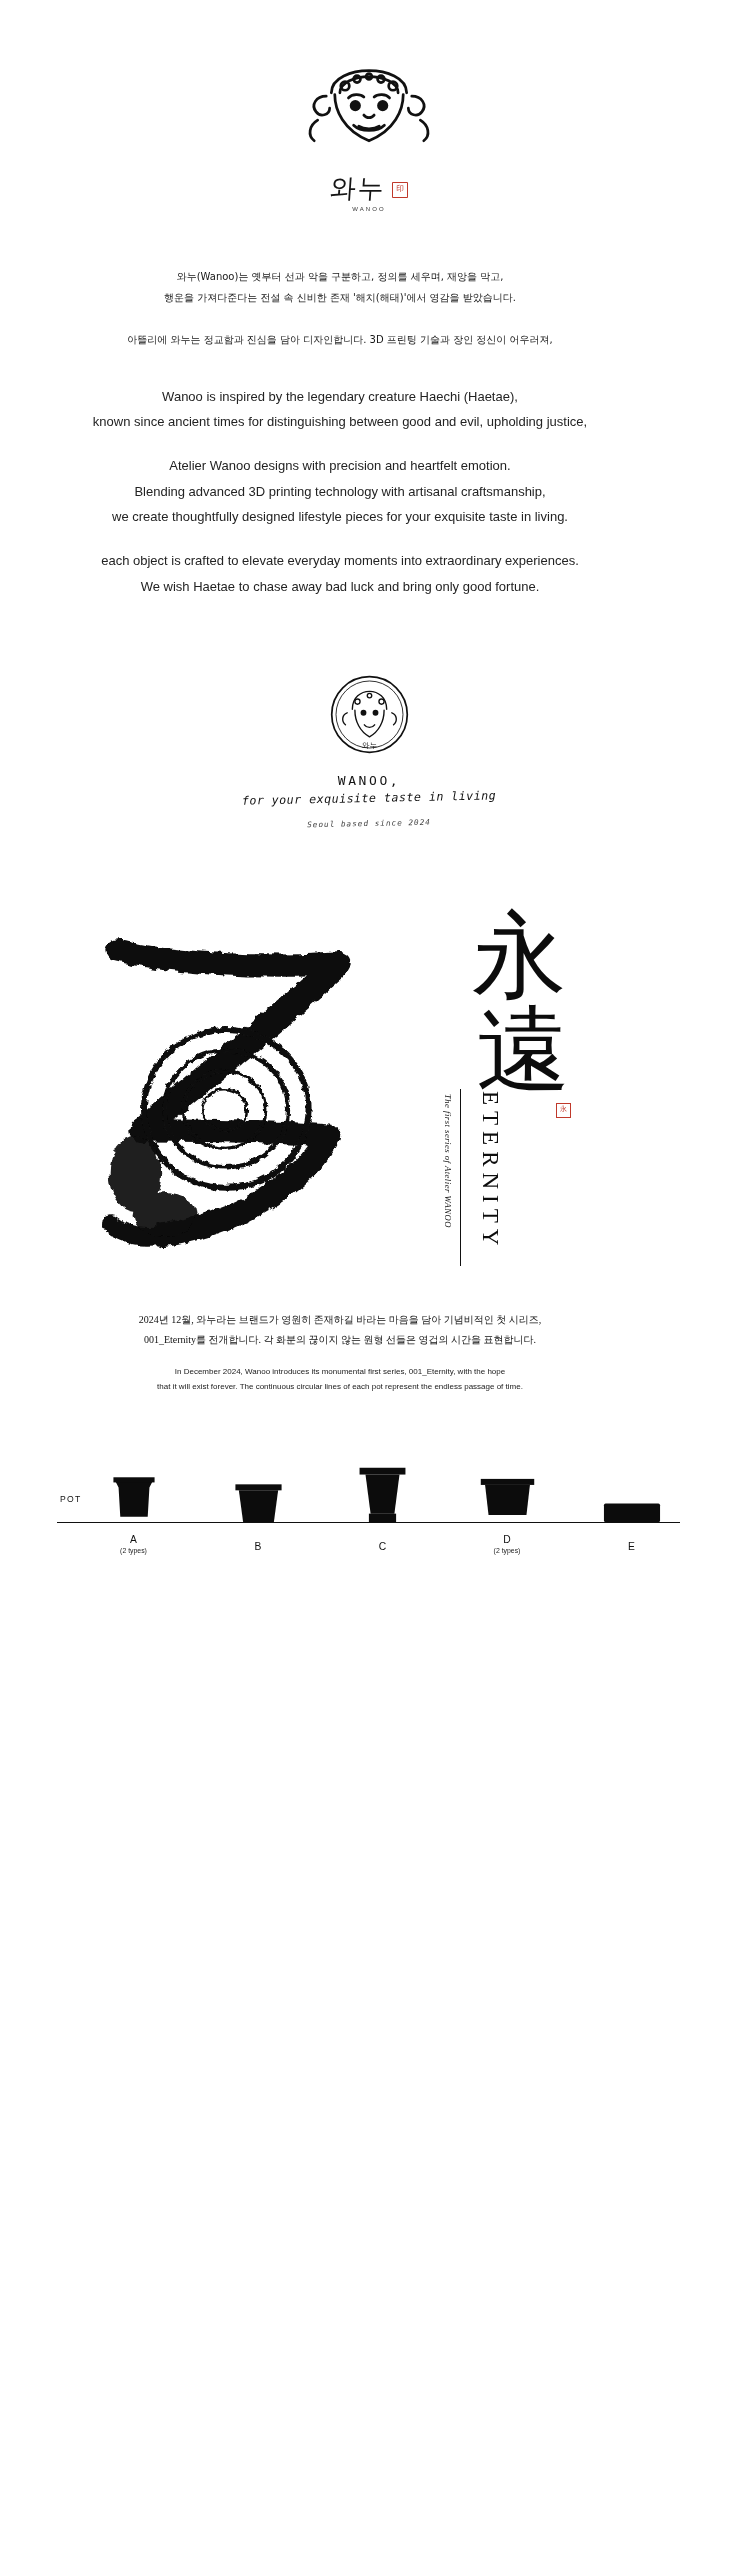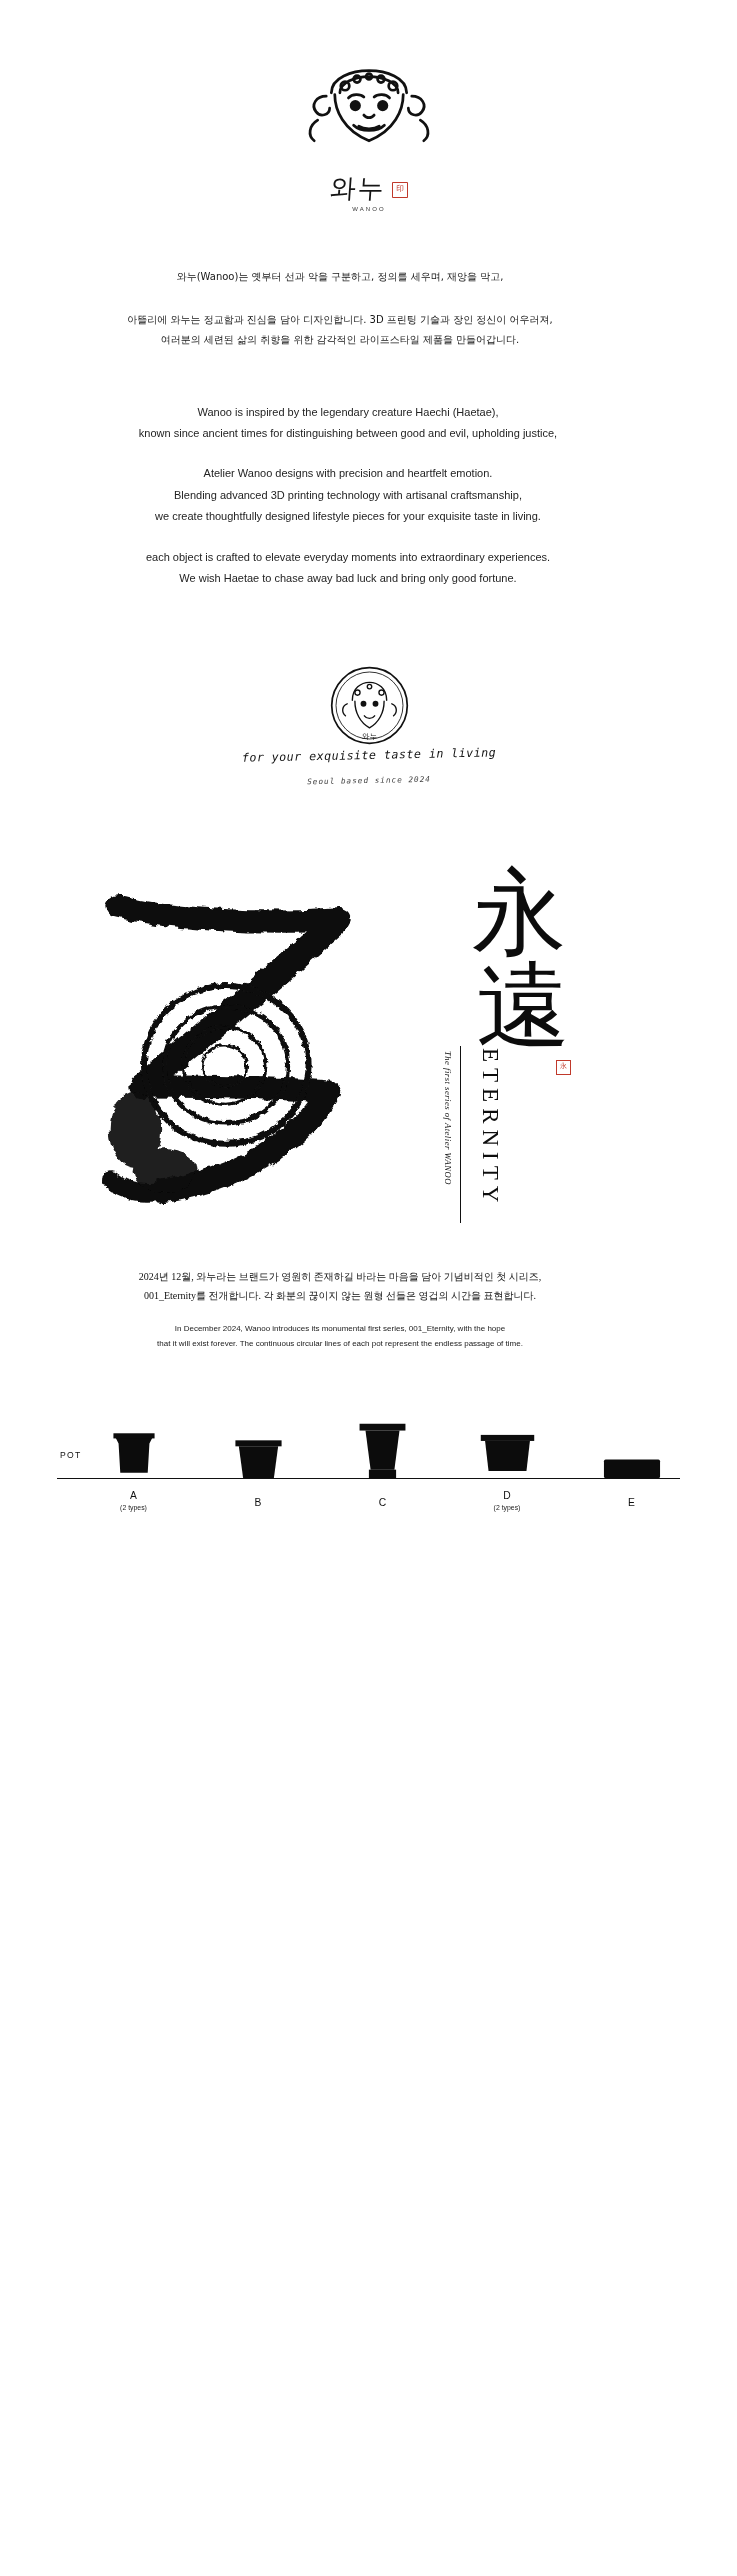--- a/index.html
+++ b/index.html
@@ -77,27 +77,26 @@
     font-size: 10px;
     line-height: 2.05;
     font-family: "DejaVu Sans", sans-serif;
   }
   .kr-para { margin: 0 0 22px 0; }
   .kr-para:last-child { margin-bottom: 0; }
   .kr-line { display: block; }
 
   
   .en-block {
-    margin-top: 51px;
+    margin-top: 33px;
     text-align: center;
     color: #232323;
-    font-size: 11px;
+    font-size: 13px;
     line-height: 1.95;
     font-family: "Liberation Sans", sans-serif;
-    padding-left: 8px;
   }
   .en-para { margin: 0 0 19px 0; }
   .en-para:last-child { margin-bottom: 0; }
   .en-line { display: block; }
 
   
   .emblem-wrap {
     margin-top: 76px;
     display: flex;
     justify-content: center;
@@ -317,24 +316,24 @@
 
   <div class="wordmark-wrap">
     <div class="wordmark-han">와누</div>
     <div class="seal">印</div>
   </div>
   <div class="wordmark-latin">WANOO</div>
 
   <div class="kr-block sec">
     <p class="kr-para">
       <span class="kr-line">와누(Wanoo)는 옛부터 선과 악을 구분하고, 정의를 세우며, 재앙을 막고,</span>
+      <span class="kr-line">행운을 가져다준다는 전설 속 신비한 존재 '해치(해태)'에서 영감을 받았습니다.</span>
     </p>
     <p class="kr-para">
       <span class="kr-line">아뜰리에 와누는 정교함과 진심을 담아 디자인합니다. 3D 프린팅 기술과 장인 정신이 어우러져,</span>
-      <span class="kr-line">여러분의 세련된 삶의 취향을 위한 감각적인 라이프스타일 제품을 만들어갑니다.</span>
     </p>
   </div>
 
   <div class="en-block sec">
     <p class="en-para">
       <span class="en-line">Wanoo is inspired by the legendary creature Haechi (Haetae),</span>
       <span class="en-line">known since ancient times for distinguishing between good and evil, upholding justice,</span>
     </p>
     <p class="en-para">
       <span class="en-line">Atelier Wanoo designs with precision and heartfelt emotion.</span>
@@ -361,20 +360,21 @@
         <circle cx="53" cy="44" r="3.4" fill="#111" stroke="none"></circle>
         <path d="M40 58 C43 62, 49 62, 52 58"></path>
         <path d="M20 44 C14 46, 13 54, 18 58"></path>
         <path d="M72 44 C78 46, 79 54, 74 58"></path>
       </g>
       <g font-family="DejaVu Serif, serif" font-size="9" fill="#111" text-anchor="middle">
         <text x="46" y="85">와누</text>
       </g>
     </svg>
   </div>
+  <div class="sig-wanoo">WANOO,</div>
   <div class="sig-tag">for your exquisite taste in living</div>
   <div class="sig-seoul">Seoul based since 2024</div>
 
   <div class="hero">
 
     <svg class="brush-canvas" viewBox="0 0 340 400">
       <defs>
         <filter id="rough">
           <feTurbulence type="fractalNoise" baseFrequency="0.08" numOctaves="3" seed="7" result="n"></feTurbulence>
           <feDisplacementMap in="SourceGraphic" in2="n" scale="9" xChannelSelector="R" yChannelSelector="G"></feDisplacementMap>

